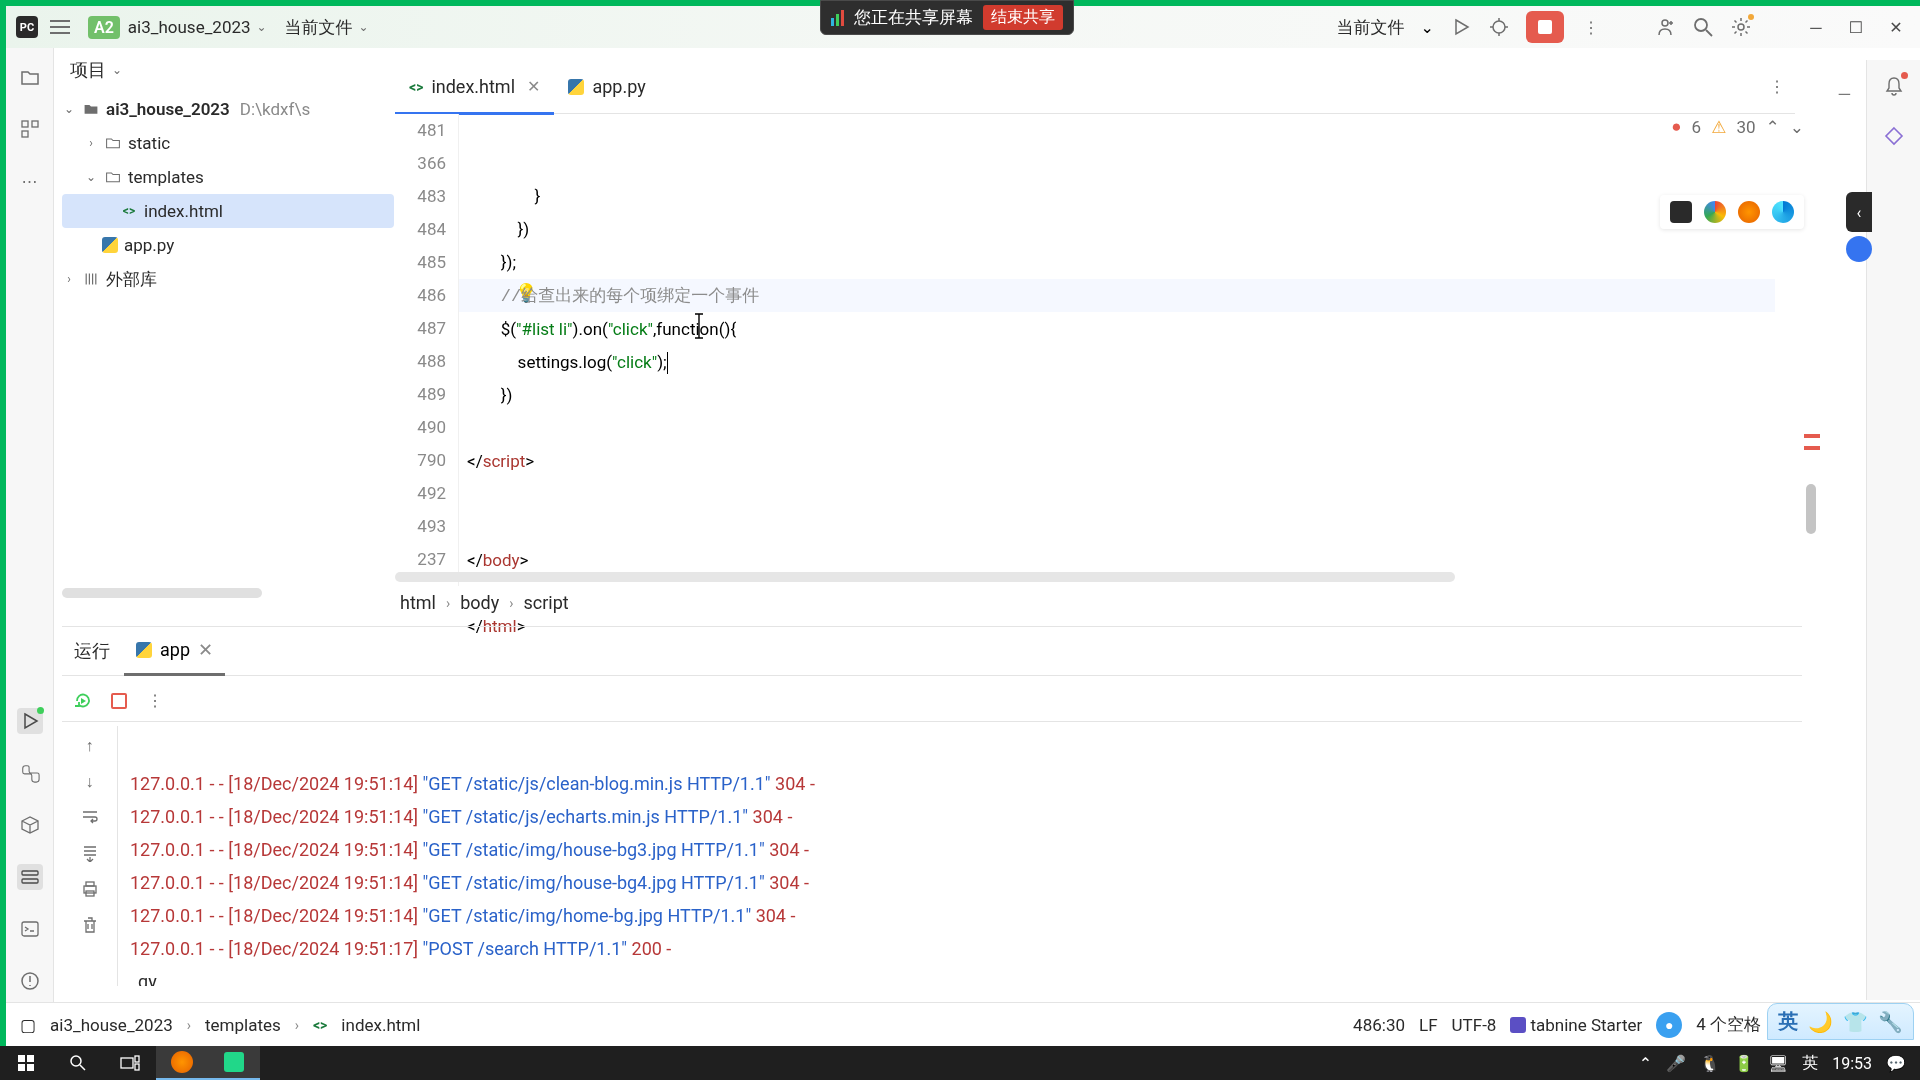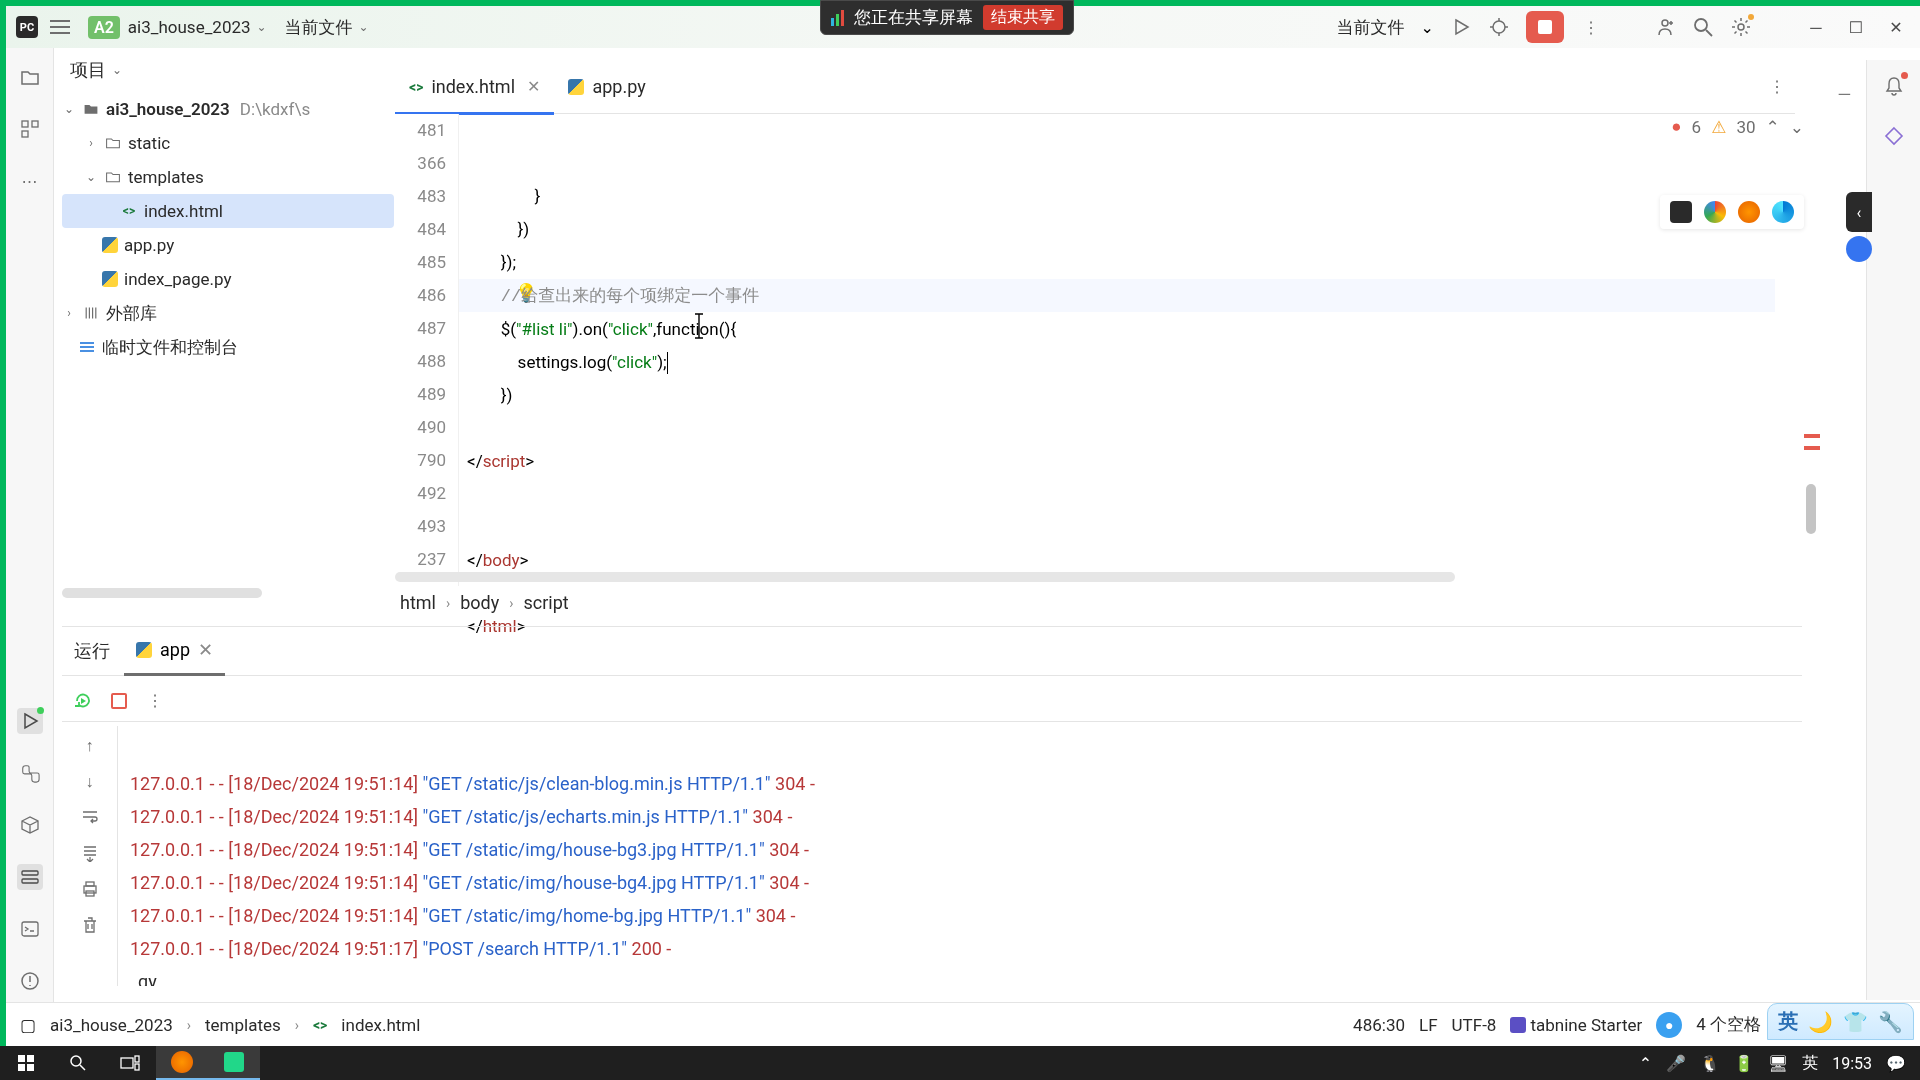--- a/index.html
+++ b/index.html
@@ -321,40 +321,28 @@
       <span>templates</span>
     </div>
     <div class="row sel" style="--indent:58px">
       <span class="ico html">&lt;&gt;</span>
       <span>index.html</span>
     </div>
     <div class="row" style="--indent:40px">
       <span class="ico py"></span>
       <span>app.py</span>
     </div>
-    <div class="row" style="--indent:40px">
-      <span class="ico py"></span>
-      <span>index_page.py</span>
-    </div>
     <div class="row" style="--indent:0px">
       <span class="chev">›</span>
       <span class="ico lib">
           <svg width="16" height="16" viewBox="0 0 20 20">
             <path d="M4 3 L4 17 M8 3 L8 17 M12 3 L12 17 M16 3 L16 17" stroke="#6e6e6e" stroke-width="1.5"></path>
           </svg>
         </span>
       <span>外部库</span>
-    </div>
-    <div class="row" style="--indent:16px">
-      <span class="ico scratch">
-          <span></span>
-          <span></span>
-          <span></span>
-        </span>
-      <span>临时文件和控制台</span>
     </div>
   </div>
 </div>
 <div class="proj-scroll"></div>
 
 <div class="editor-tabs">
   <div class="tab active">
     <span style="color:#1b7a3c;font-size:14px;font-weight:bold">&lt;&gt;</span>
     <span>index.html</span>
     <span class="close">✕</span>

